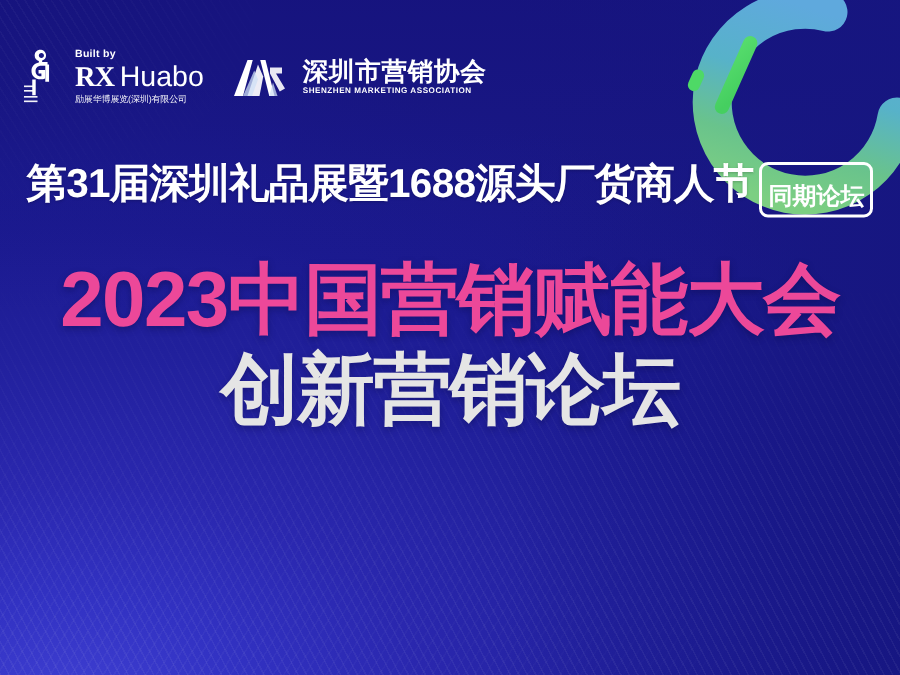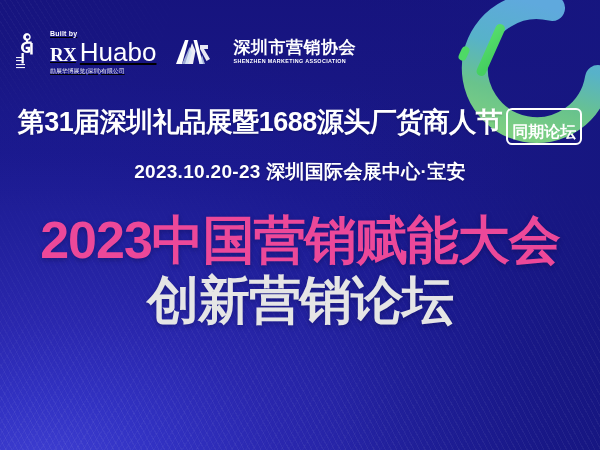--- a/index.html
+++ b/index.html
@@ -108,21 +108,20 @@
     width: 24px;
     height: 46px;
     flex: 0 0 auto;
   }
 
   .huabo-block {
     display: flex;
     flex-direction: column;
     justify-content: flex-start;
     padding-left: 2px;
-    text-decoration: underline;
   }
   .built-by {
     color: #ffffff;
     font-size: 7px;
     font-weight: bold;
     letter-spacing: 0.2px;
     line-height: 1;
     margin-bottom: 2px;
   }
   .rx-line {
@@ -133,38 +132,38 @@
   }
   .rx-word {
     color: #ffffff;
     font-size: 19px;
     font-weight: bold;
     letter-spacing: -0.8px;
     font-family: "Liberation Serif", "DejaVu Serif", serif;
   }
   .huabo-word {
     color: #ffffff;
-    font-size: 26px;
+    font-size: 19px;
     font-weight: normal;
     letter-spacing: 0px;
   }
   .huabo-cn {
     color: #ffffff;
     font-size: 6px;
     letter-spacing: -0.1px;
     line-height: 1.1;
     margin-top: 3px;
     opacity: 0.95;
     white-space: nowrap;
   }
 
   .smk-block {
     display: flex;
     align-items: center;
-    gap: 17px;
+    gap: 6px;
     margin-left: 8px;
   }
   .smk-mark {
     width: 42px;
     height: 30px;
     flex: 0 0 auto;
   }
   .smk-text {
     display: flex;
     flex-direction: column;
@@ -342,20 +341,19 @@
 
   </div>
 
   <div class="headline-wrap">
 
     <div class="line-exhibition">
       <span class="exhibition-text">第31届深圳礼品展暨1688源头厂货商人节</span>
       <span class="forum-badge">同期论坛</span>
     </div>
 
-    <div class="line-datevenue">2023.10.20-23 深圳国际会展中心·宝安</div>
 
     <div class="line-main1">2023中国营销赋能大会</div>
     <div class="line-main2">创新营销论坛</div>
 
   </div>
 
 </div>
 
 </body></html>

